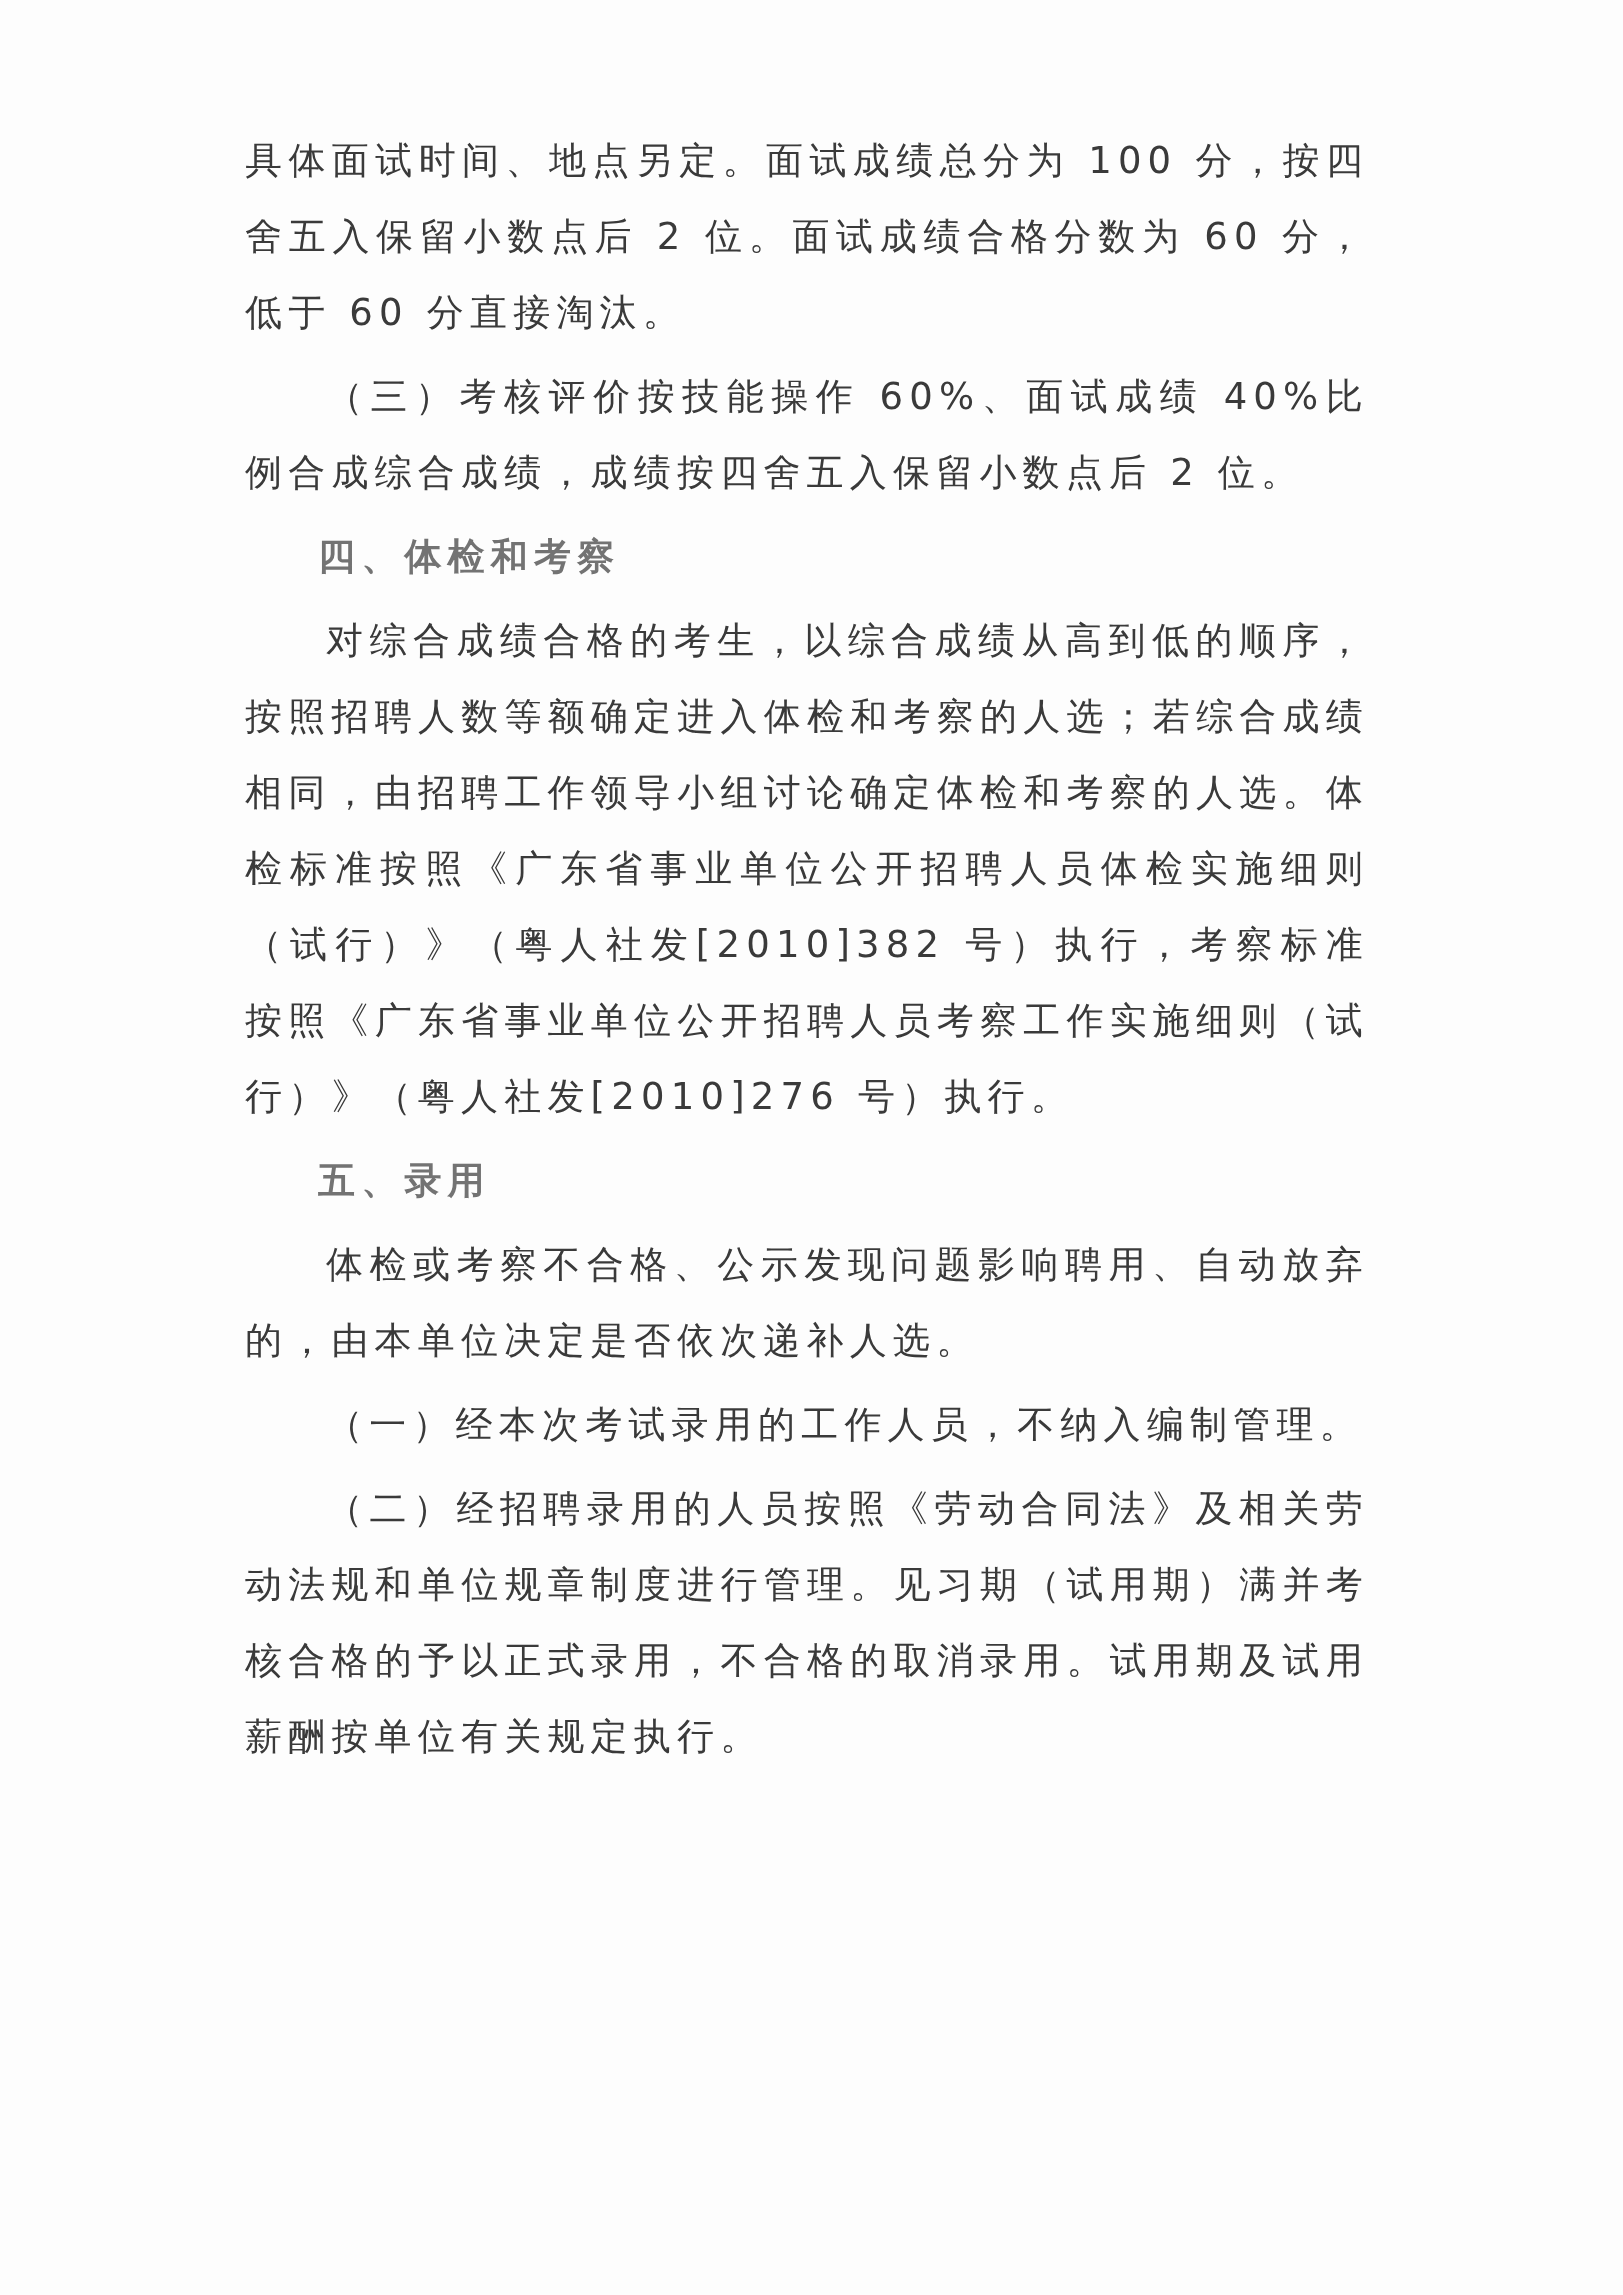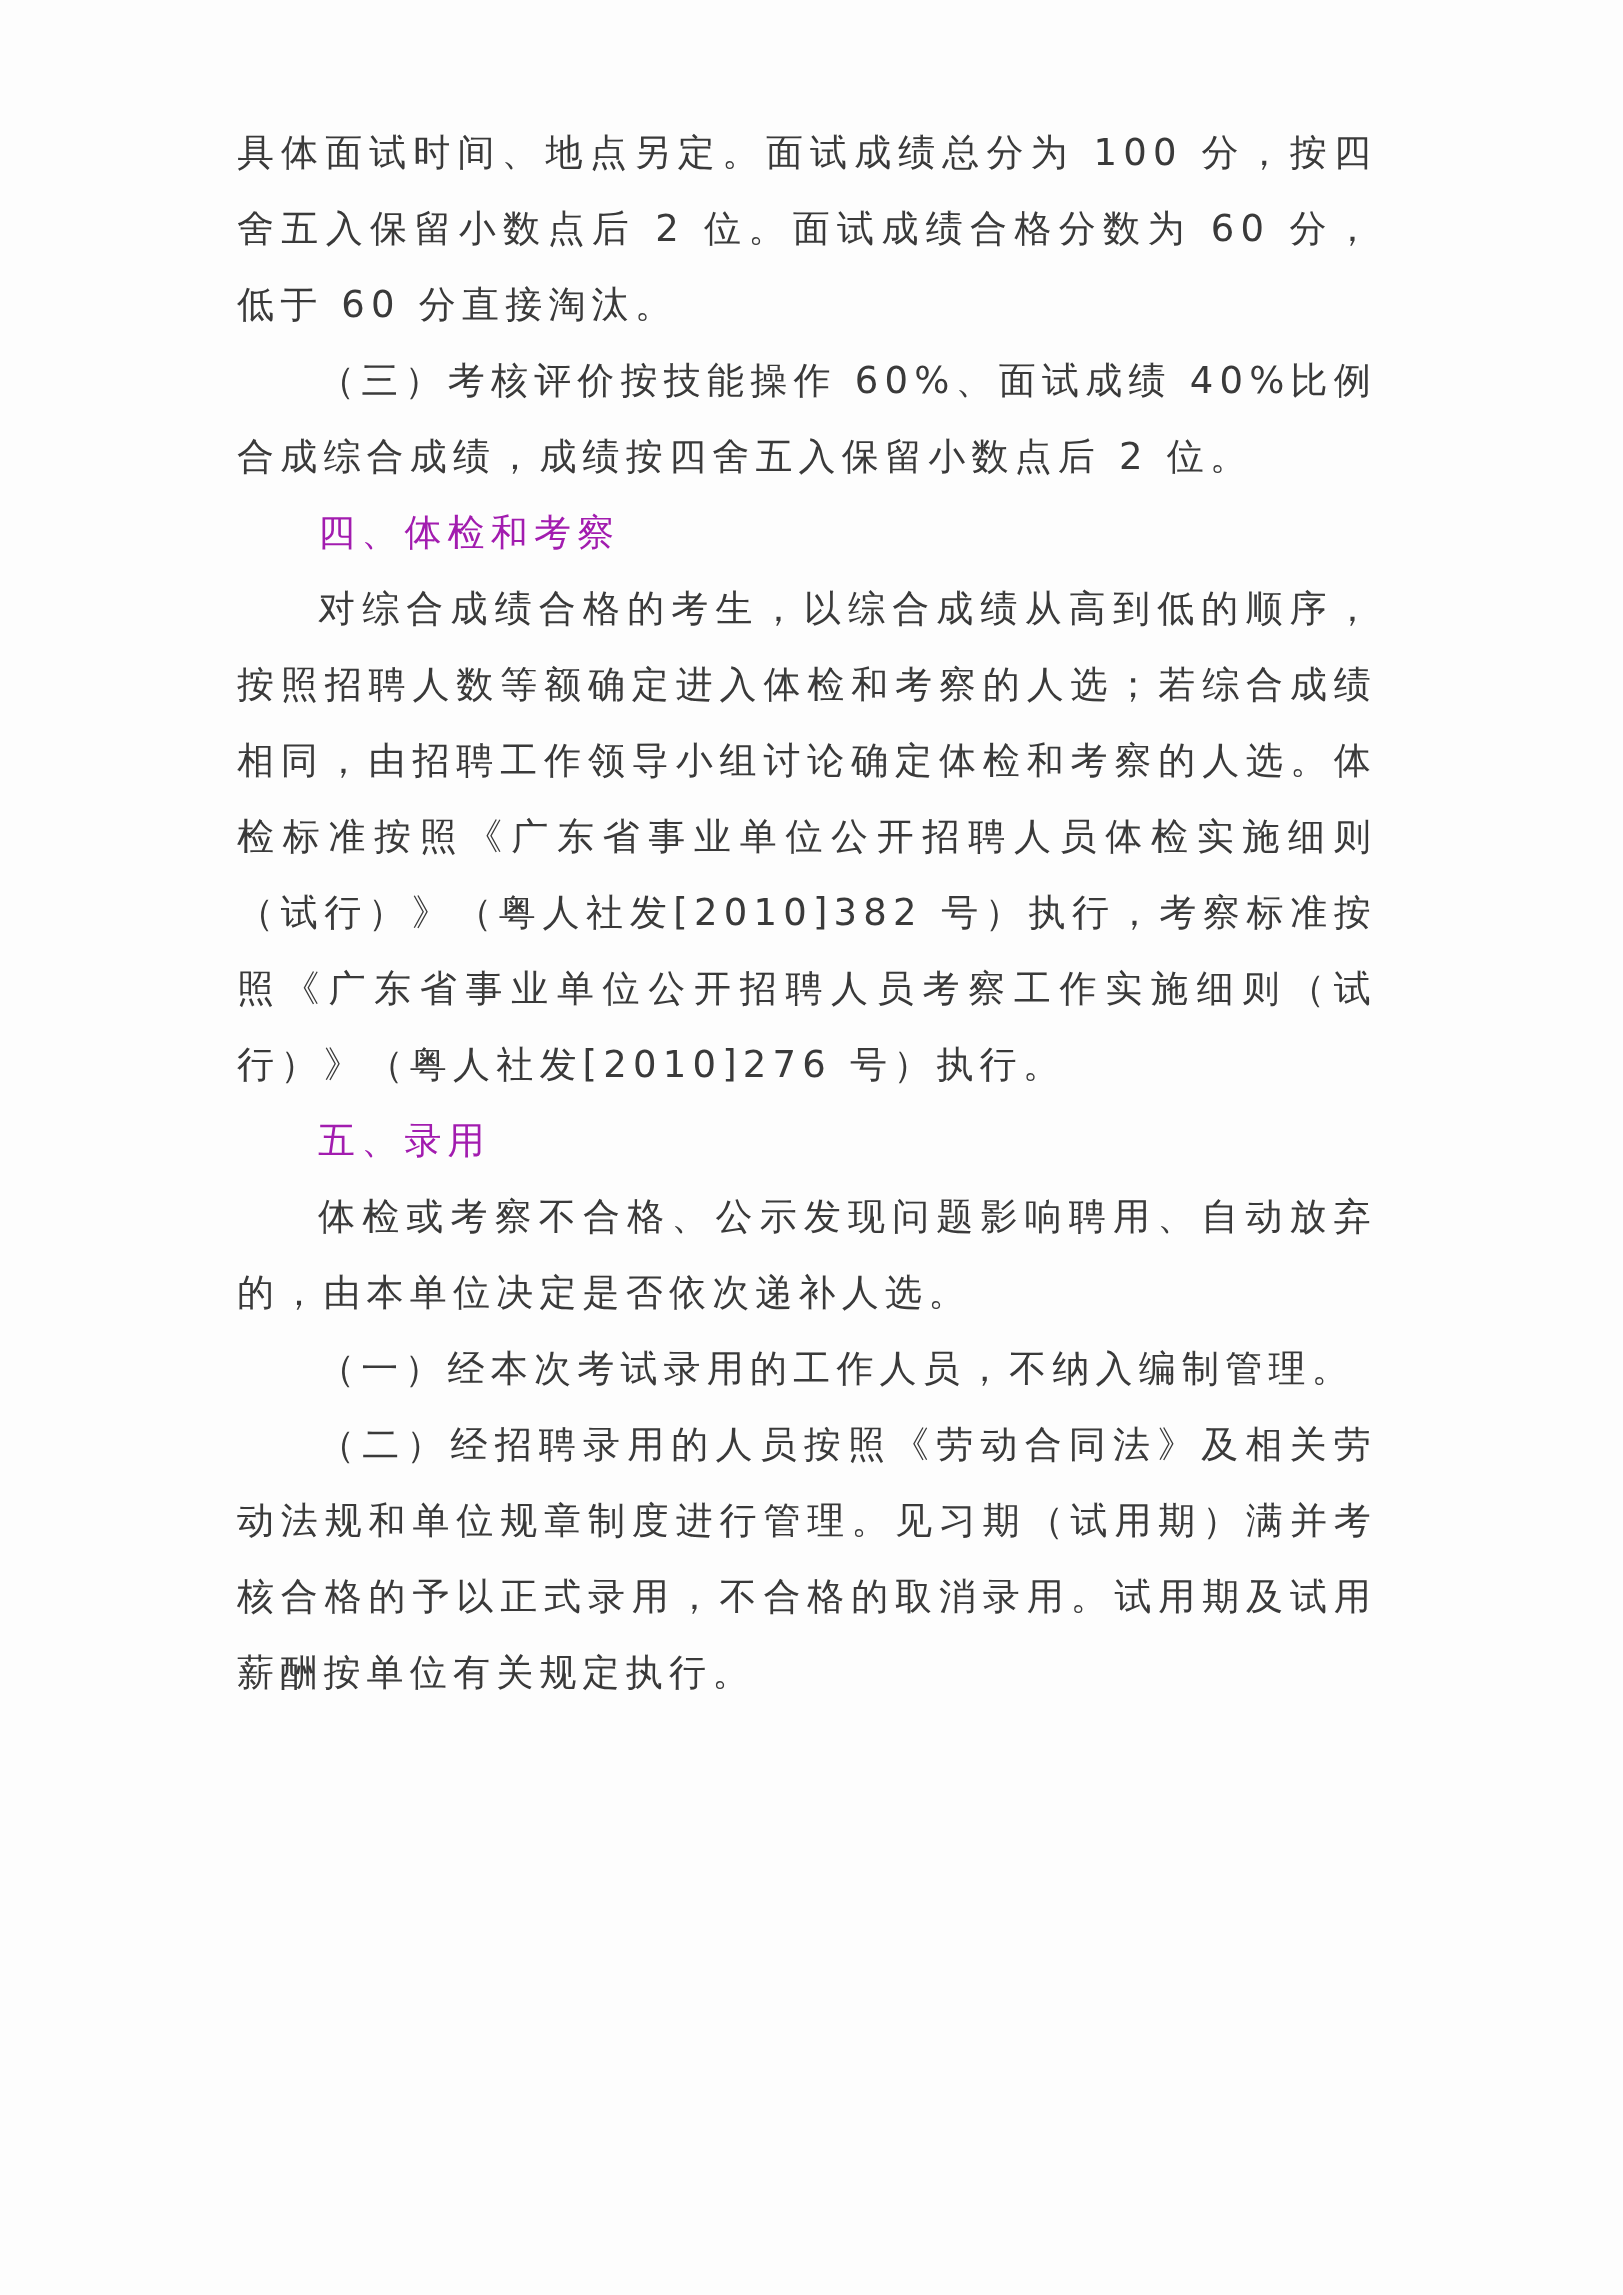--- a/index.html
+++ b/index.html
@@ -11,23 +11,23 @@
   .content {
     position: absolute; left: 237px; top: 115px; width: 1140px;
     font-family: "DejaVu Sans", "Liberation Sans", sans-serif;
     color: #3a3a3a;
     font-size: 37px;
     line-height: 76px;
     letter-spacing: 6.2px;
     text-align: justify;
     text-justify: inter-character;
   }
-  .p { margin: 0; text-indent: 81px; }
+  .p { margin: 8px; text-indent: 81px; }
   .p.noindent { text-indent: 0; }
-  .h { margin: 0; text-indent: 81px; font-weight: normal; color: #a21caf; }
+  .h { margin: 0; text-indent: 81px; font-weight: bold; color: #737373; }
 </style>
 </head>
 <body>
 
 <div class="page">
   <div class="content">
     <p class="p noindent">具体面试时间、地点另定。面试成绩总分为 100 分，按四舍五入保留小数点后 2 位。面试成绩合格分数为 60 分，低于 60 分直接淘汰。</p>
     <p class="p">（三）考核评价按技能操作 60%、面试成绩 40%比例合成综合成绩，成绩按四舍五入保留小数点后 2 位。</p>
     <p class="h">四、体检和考察</p>
     <p class="p">对综合成绩合格的考生，以综合成绩从高到低的顺序，按照招聘人数等额确定进入体检和考察的人选；若综合成绩相同，由招聘工作领导小组讨论确定体检和考察的人选。体检标准按照《广东省事业单位公开招聘人员体检实施细则（试行）》（粤人社发[2010]382 号）执行，考察标准按照《广东省事业单位公开招聘人员考察工作实施细则（试行）》（粤人社发[2010]276 号）执行。</p>

